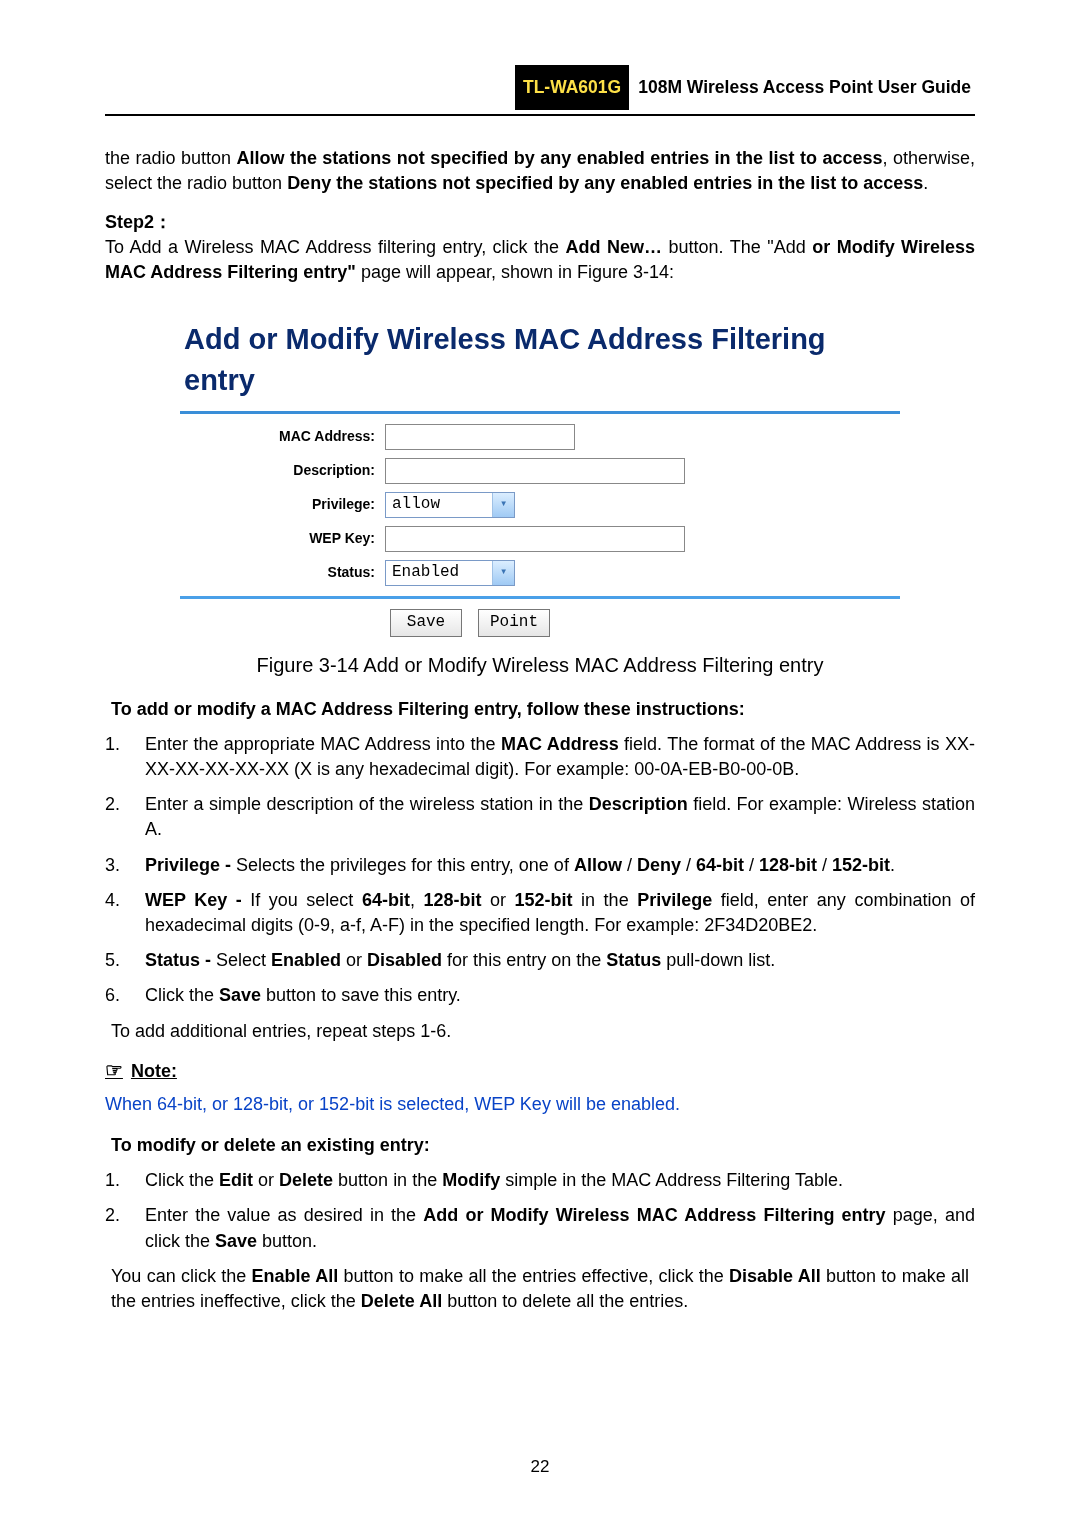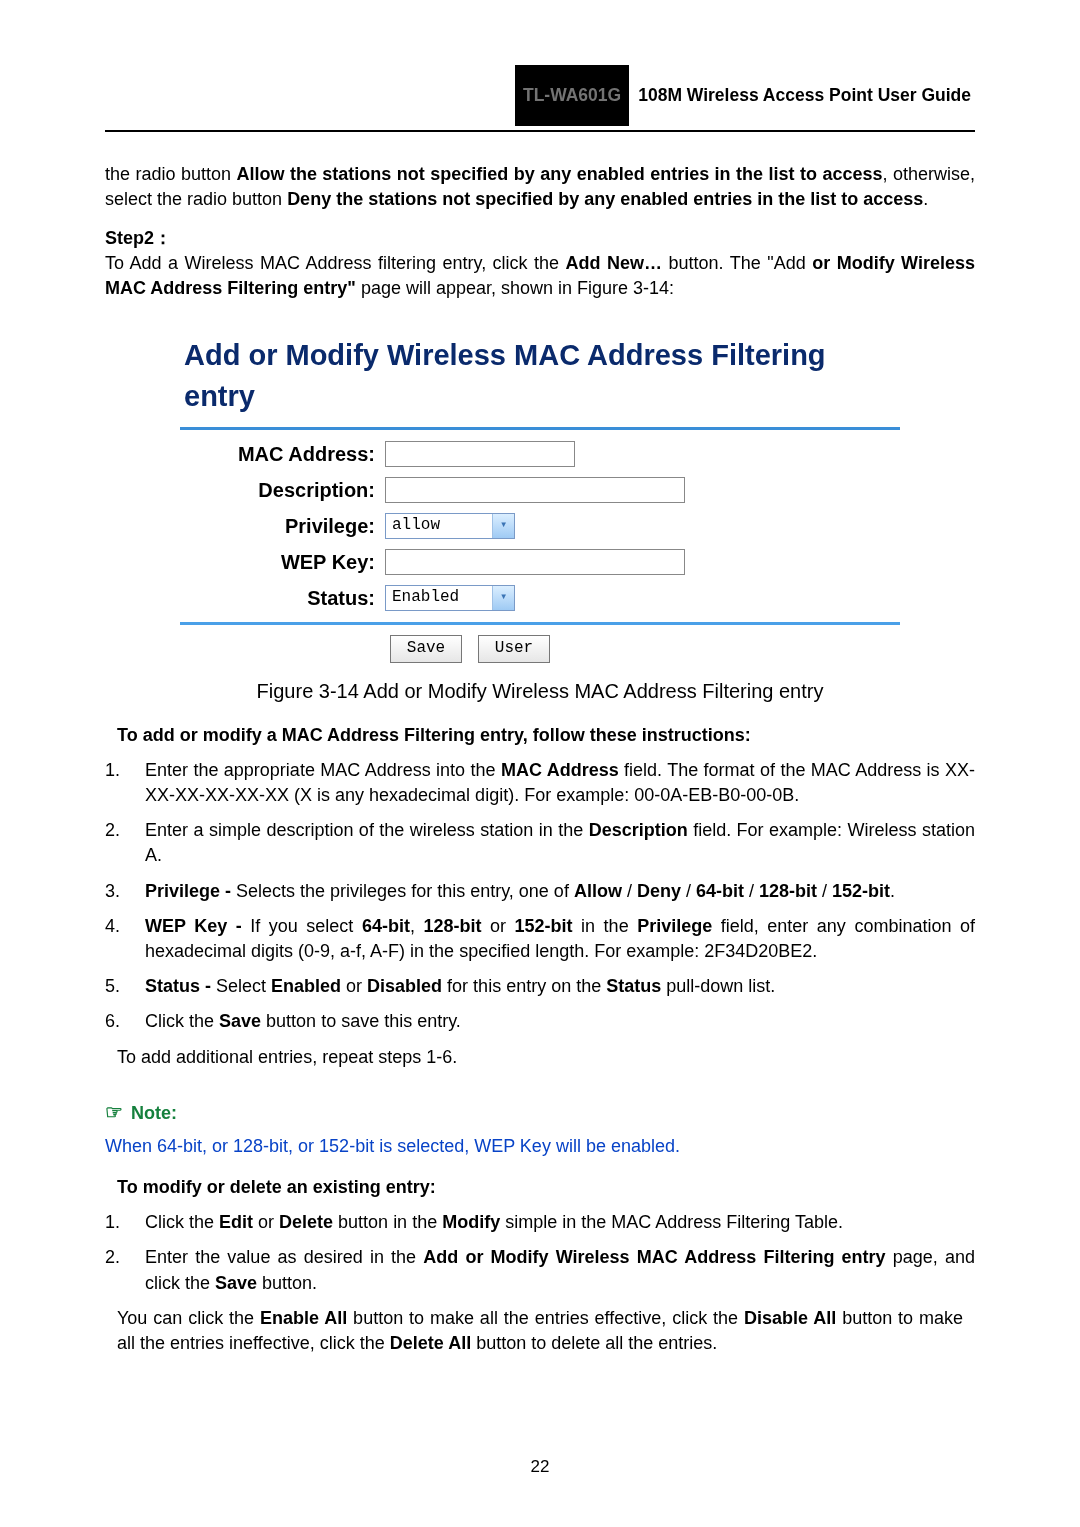--- a/index.html
+++ b/index.html
@@ -15,23 +15,23 @@
   }
   .page { padding: 65px 105px 40px 105px; }
   .header-bar {
     border-bottom: 2.5px solid #000;
     padding-bottom: 4px;
     margin-bottom: 30px;
     text-align: right;
   }
   .header-bar .model {
     background: #000;
-    color: #737373;
+    color: #fde047;
     font-weight: bold;
-    padding: 18px 8px;
+    padding: 10px 8px;
     display: inline-block;
     font-size: 17.5px;
   }
   .header-bar .guide {
     font-weight: bold;
     font-size: 17.5px;
     display: inline-block;
     padding: 3px 4px;
   }
   .indent { text-align: justify; }
@@ -48,21 +48,21 @@
   .fig-title {
     color: #0a2a6c;
     font-weight: bold;
     font-size: 29px;
     margin: 16px 0 10px 4px;
     font-family: Arial, sans-serif;
   }
   .hr-top { height: 3px; background: #3a8ed8; margin-bottom: 10px; }
   .hr-bot { height: 3px; background: #4aa0e8; margin-top: 10px; }
   .form-row { display: flex; align-items: center; margin: 8px 0; }
-  .form-label { width: 205px; text-align: right; font-weight: bold; font-size: 20px; padding-right: 10px; }
+  .form-label { width: 205px; text-align: right; font-weight: bold; font-size: 14px; padding-right: 10px; }
   .txt-input {
     height: 26px;
     border: 1px solid #888;
     background: #fff;
     font-family: "Courier New", monospace;
     font-size: 16px;
     padding: 0 4px;
   }
   .sel {
     height: 26px;
@@ -86,27 +86,27 @@
     height: 28px; min-width: 72px;
     border: 1px solid #777;
     background: linear-gradient(#fff,#e6e6e6);
     font-family: "Courier New", monospace;
     font-size: 16px;
     display: inline-flex; align-items: center; justify-content: center;
     padding: 0 10px;
   }
   .btn-row { margin: 10px 0 0 210px; display: flex; gap: 16px; }
   .caption { text-align: center; margin: 14px 0 18px 0; font-size: 20px; }
-  .para { margin: 10px 12px; text-align: justify; }
+  .para { margin: 10px 6px; text-align: justify; }
   .bold { font-weight: bold; }
   ol.num { margin: 8px 0 10px 0; padding-left: 0; list-style: none; }
   ol.num > li { display: flex; margin: 10px 0; }
   ol.num .n { width: 40px; flex-shrink: 0; }
   ol.num .b { flex: 1; text-align: justify; }
-  .note-head { color: #15803d; font-weight: bold; margin: 28px 0 8px 0; }
+  .note-head { color: #000000; font-weight: bold; margin: 12px 0 8px 0; text-decoration: underline; }
   .note-head .hand { margin-right: 8px; font-size: 20px; }
   .note-body { color: #0843c7; margin-bottom: 16px; }
   .footer { text-align: center; position: absolute; bottom: 48px; left: 0; width: 100%; font-size: 17px; }
 </style>
 </head>
 <body>
 
 <div class="page">
 
   <div class="header-bar">
@@ -153,21 +153,21 @@
         <div class="form-label">Status:</div>
         <div class="sel" style="width:130px">
           <span class="sel-val">Enabled</span>
           <span class="sel-btn">▾</span>
         </div>
       </div>
 
       <div class="hr-bot"></div>
       <div class="btn-row">
         <div class="btn">Save</div>
-        <div class="btn">User</div>
+        <div class="btn">Point</div>
       </div>
     </div>
   </div>
 
   <div class="caption">Figure 3-14 Add or Modify Wireless MAC Address Filtering entry</div>
 
   <p class="para bold">To add or modify a MAC Address Filtering entry, follow these instructions:</p>
 
   <ol class="num">
     <li>

